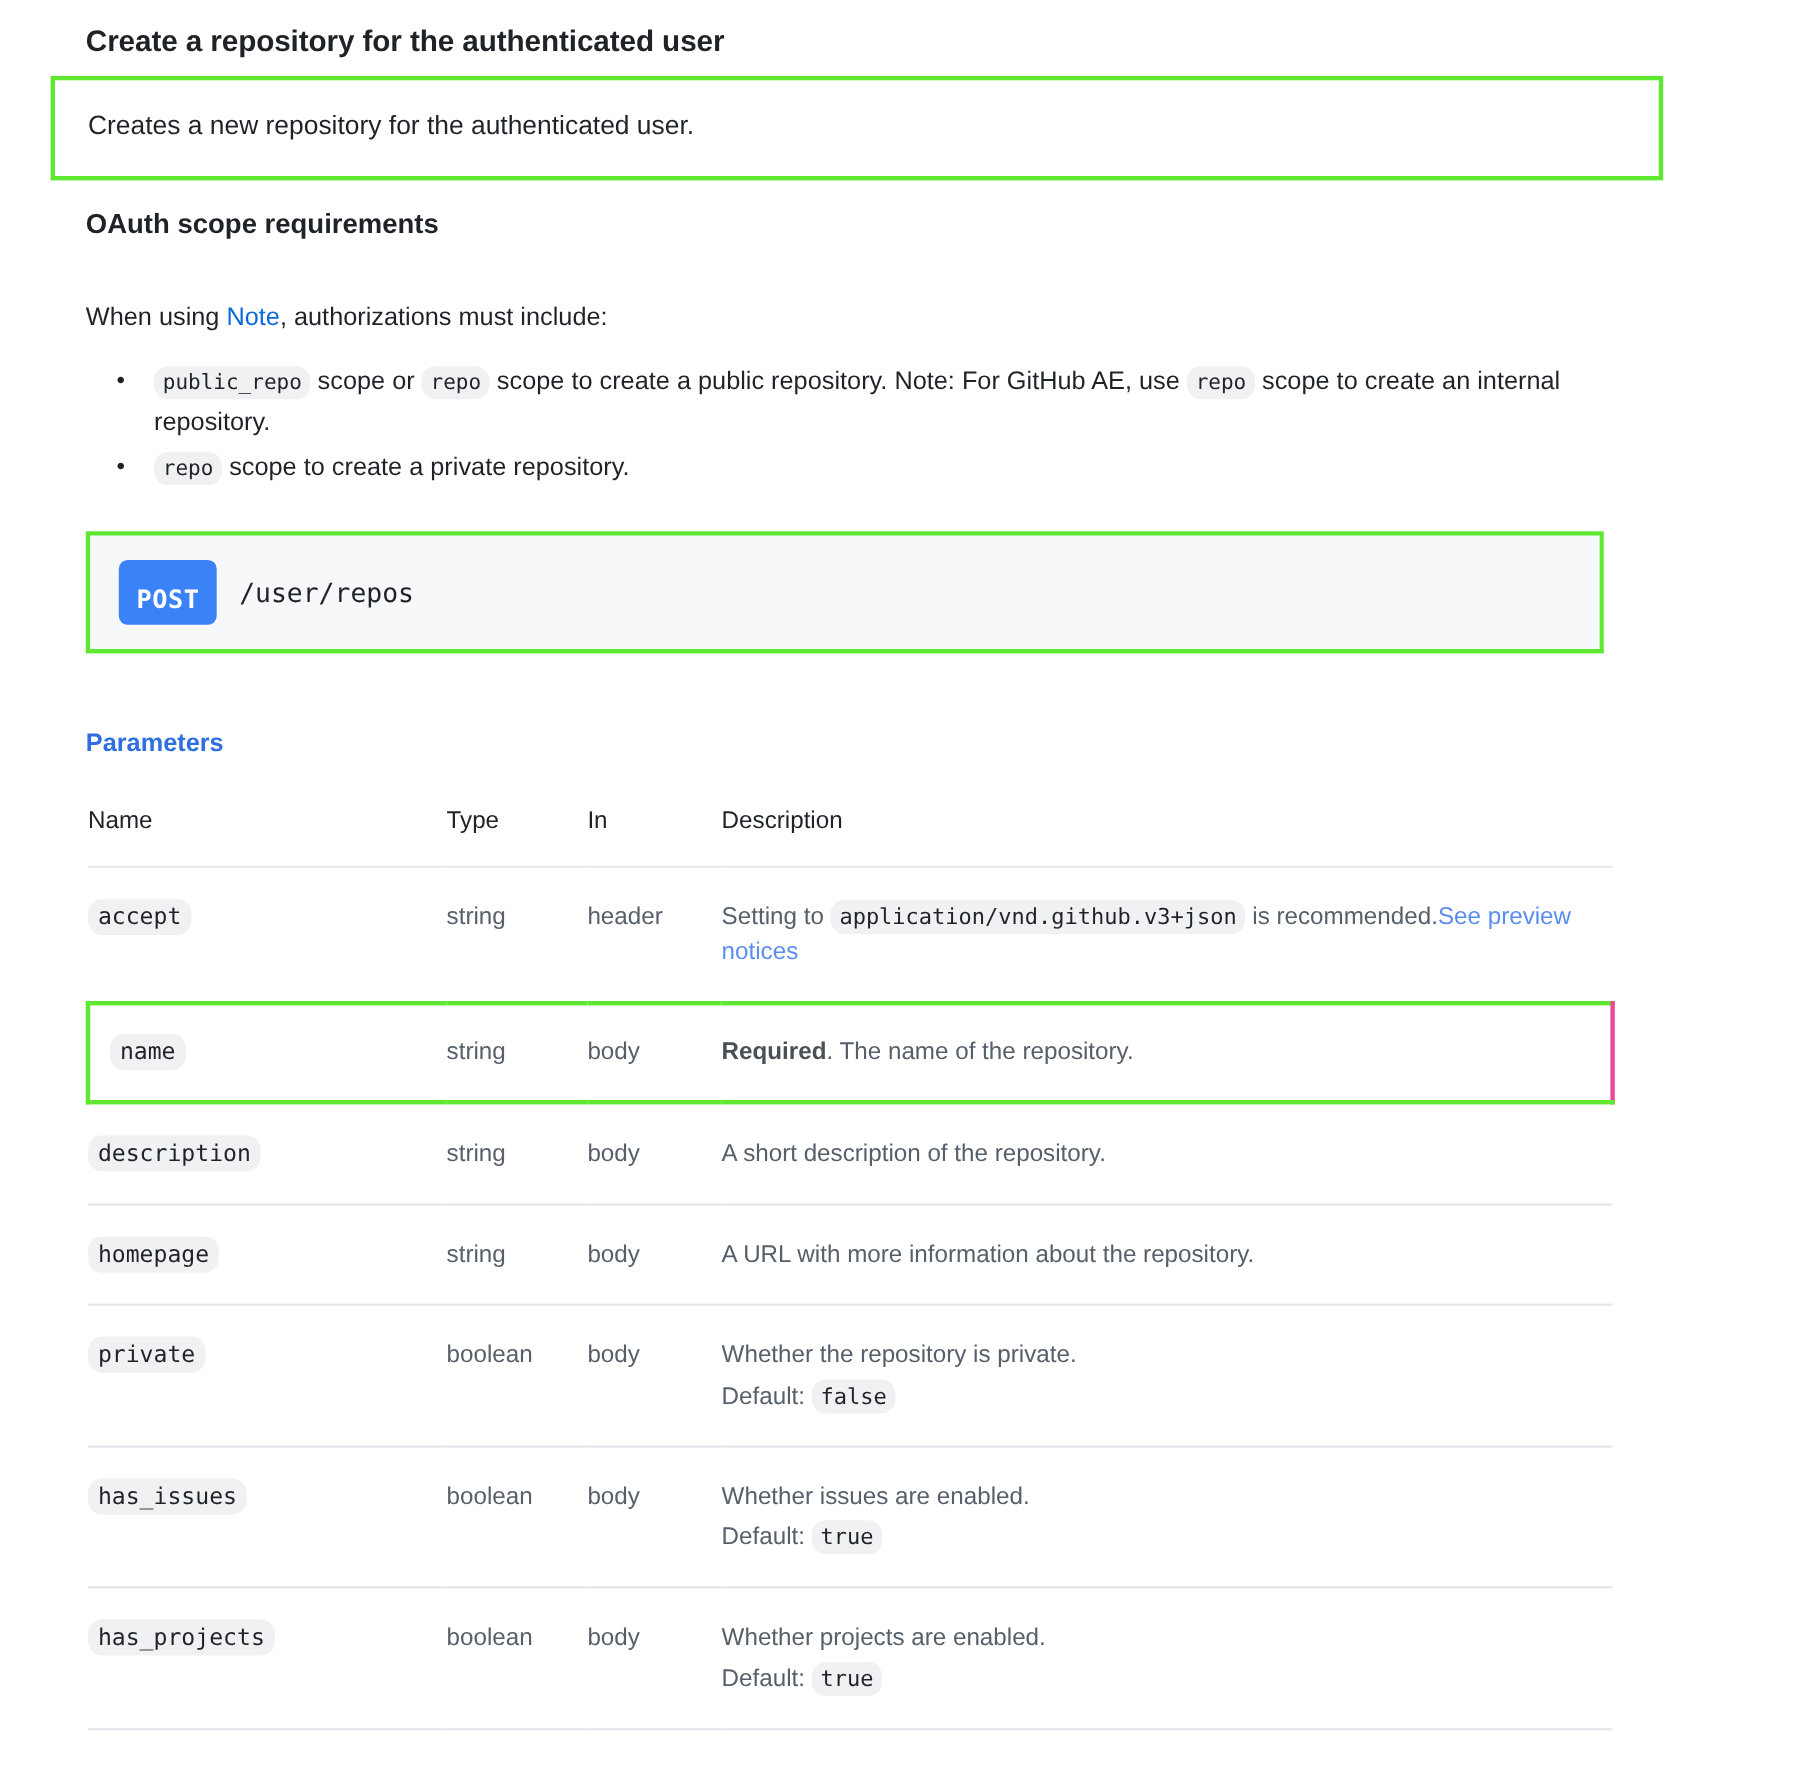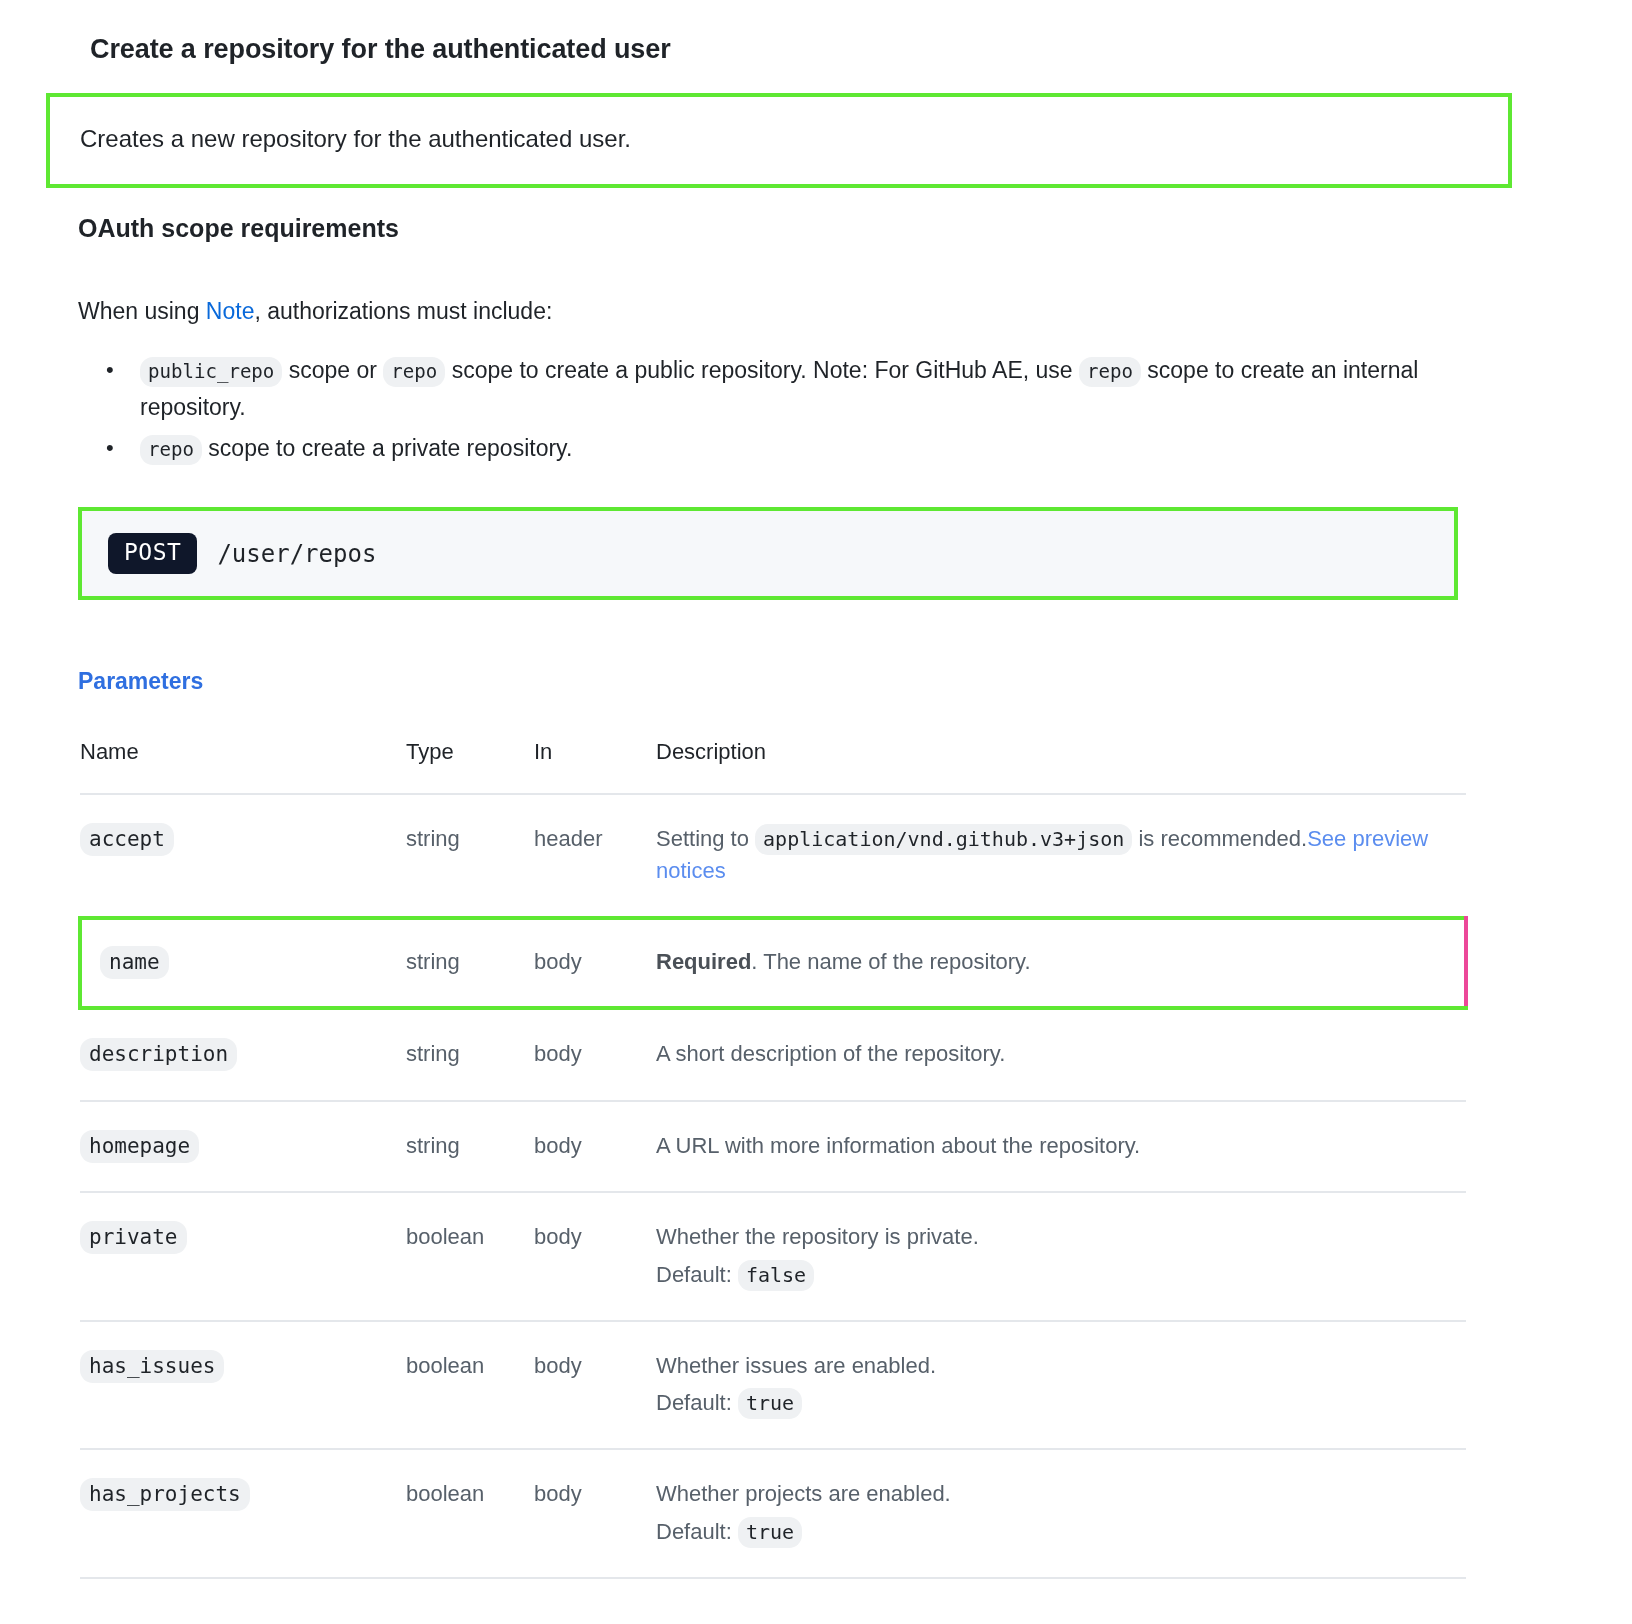--- a/index.html
+++ b/index.html
@@ -20,21 +20,21 @@
     width: 1632px;
     padding: 0;
     box-sizing: border-box;
   }
 
   
   .h-title {
     font-size: 27px;
     font-weight: bold;
     color: #1f2328;
-    margin: 12px;
+    margin: 0;
     padding: 22px 0 16px 78px;
     letter-spacing: -0.1px;
   }
 
   .h-sub {
     font-size: 25px;
     font-weight: bold;
     color: #1f2328;
     margin: 0;
     padding: 26px 0 0 78px;
@@ -117,27 +117,27 @@
     box-sizing: border-box;
   }
   .endpoint-inner {
     background: #f6f8fa;
     padding: 22px 26px;
     display: flex;
     align-items: center;
     box-sizing: border-box;
   }
   .verb {
-    background: #0f172a;
+    background: #3b82f6;
     color: #ffffff;
     font-family: "DejaVu Sans Mono", "Liberation Mono", monospace;
     font-size: 23px;
-    font-weight: normal;
+    font-weight: bold;
     border-radius: 8px;
-    padding: 6px 16px 9px 16px;
+    padding: 24px 16px 9px 16px;
     letter-spacing: 0.5px;
   }
   .endpoint-path {
     font-family: "DejaVu Sans Mono", "Liberation Mono", monospace;
     font-size: 24px;
     color: #1f2328;
     margin-left: 20px;
   }
 
   

